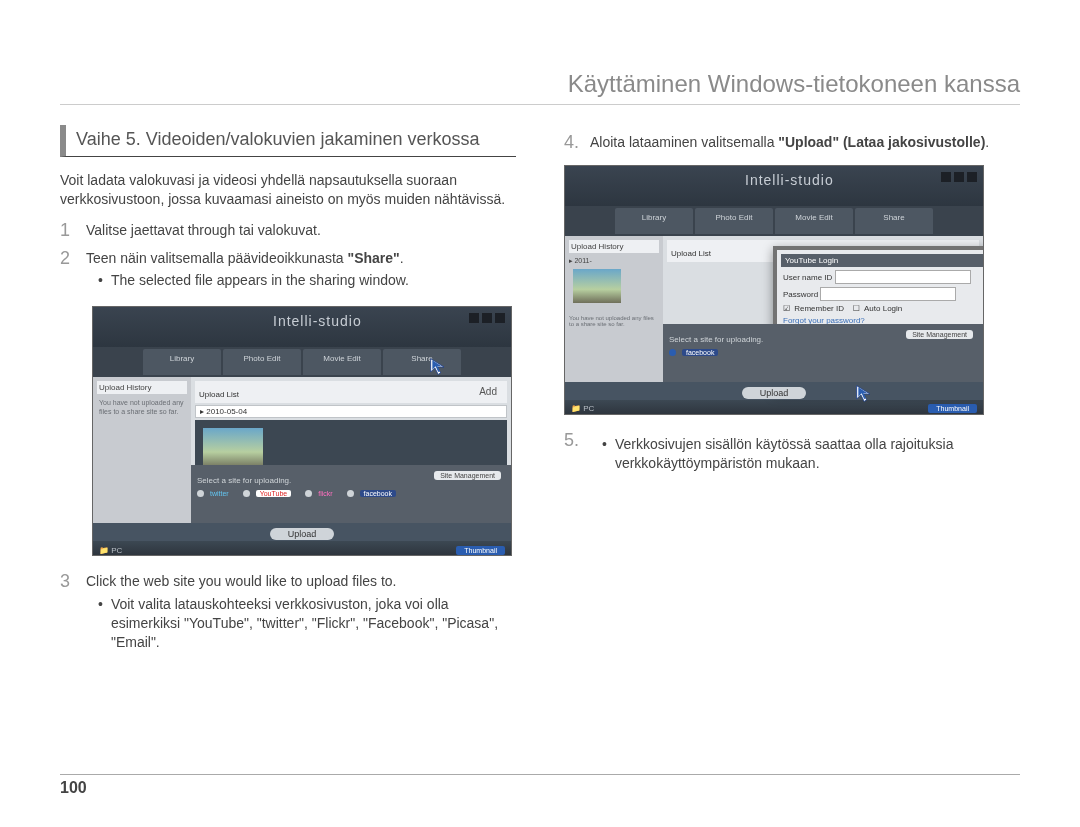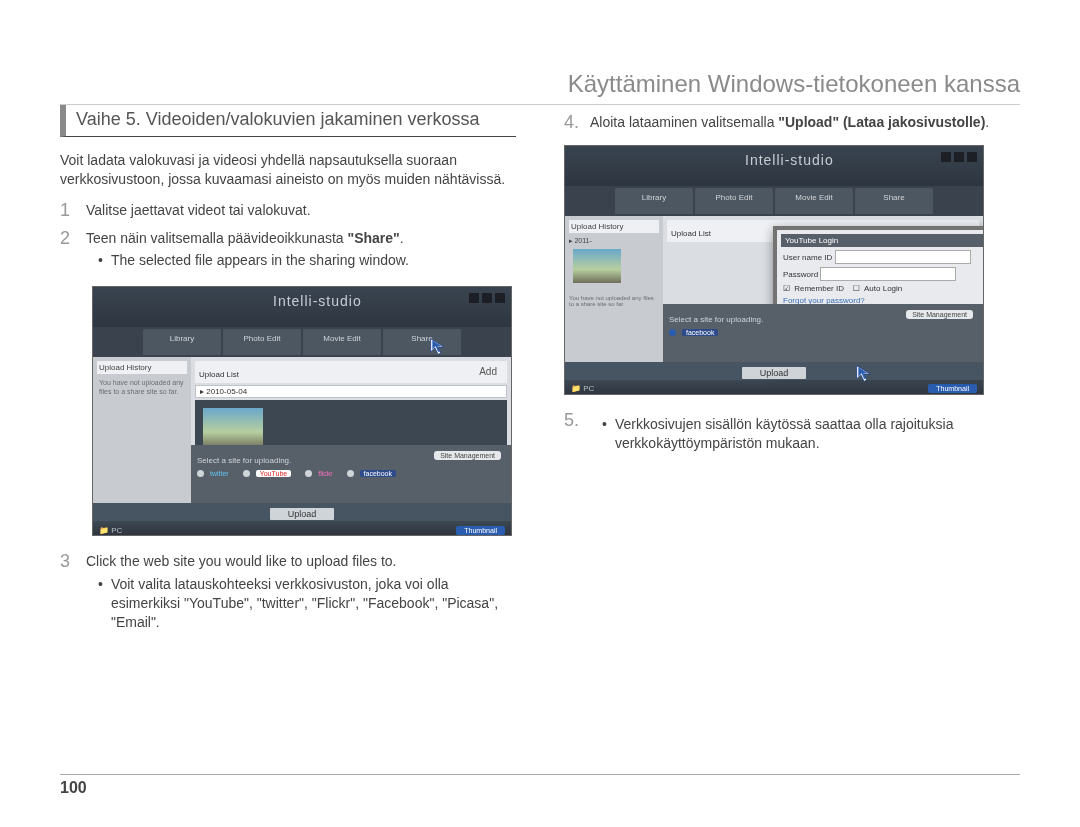--- a/index.html
+++ b/index.html
@@ -21,20 +21,21 @@
     text-align: right;
     color: #8a8a8a;
     font-size: 24px;
     font-weight: 400;
     padding-bottom: 6px;
     border-bottom: 1px solid #ccc;
   }
   .columns {
     display: flex;
     gap: 48px;
+    margin-top: 20px;
   }
   .col {
     flex: 1;
     min-width: 0;
   }
   .section-heading {
     border-left: 6px solid #8a8a8a;
     border-bottom: 1px solid #444;
     padding: 4px 0 6px 10px;
     font-size: 18px;
@@ -152,21 +153,21 @@
   .ss-sitem {
     position:absolute; right:4px; top:2px; font-size:7px;
     background:#e6e9ec; color:#444; padding:1px 6px; border-radius:3px;
   }
   .ss-footer {
     height:18px; background:#475462;
     position:relative; text-align:center;
   }
   .ss-footer .btn {
     display:inline-block; margin-top:2px; padding:1px 18px;
-    background:#cfd4d9; font-size:9px; color:#333; border-radius:1px;
+    background:#cfd4d9; font-size:9px; color:#333; border-radius:6px;
   }
   .ss-bottombar {
     height:18px; background:linear-gradient(#3c4853,#2a3038);
     display:flex; align-items:center; gap:6px; padding:0 6px;
     color:#b8bec5; font-size:8px;
   }
   
   .ss-dialog {
     position:absolute; left:110px; top:10px; width:220px; height:130px;
     background:#e8eaed; border:4px solid #737373; box-shadow:0 3px 10px rgba(0,0,0,.4);
@@ -197,21 +198,21 @@
   <div class="header-title">Käyttäminen Windows-tietokoneen kanssa</div>
 
   <div class="columns">
 
     <div class="col">
       <div class="section-heading">Vaihe 5. Videoiden/valokuvien jakaminen verkossa</div>
       <p class="body-text">Voit ladata valokuvasi ja videosi yhdellä napsautuksella suoraan verkkosivustoon, jossa kuvaamasi aineisto on myös muiden nähtävissä.</p>
 
       <div class="step">
         <div class="step-num">1</div>
-        <div class="step-body">Valitse jaettavat videot tai valokuvat.</div>
+        <div class="step-body">Valitse jaettavat through tai valokuvat.</div>
       </div>
 
       <div class="step">
         <div class="step-num">2</div>
         <div class="step-body">
           <span>
             <span>Teen näin valitsemalla päävideoikkunasta </span><span class="bold">"Share"</span><span>.</span>
           </span>
           <div class="bullet">
               <span>The selected file appears in the sharing window.</span>

